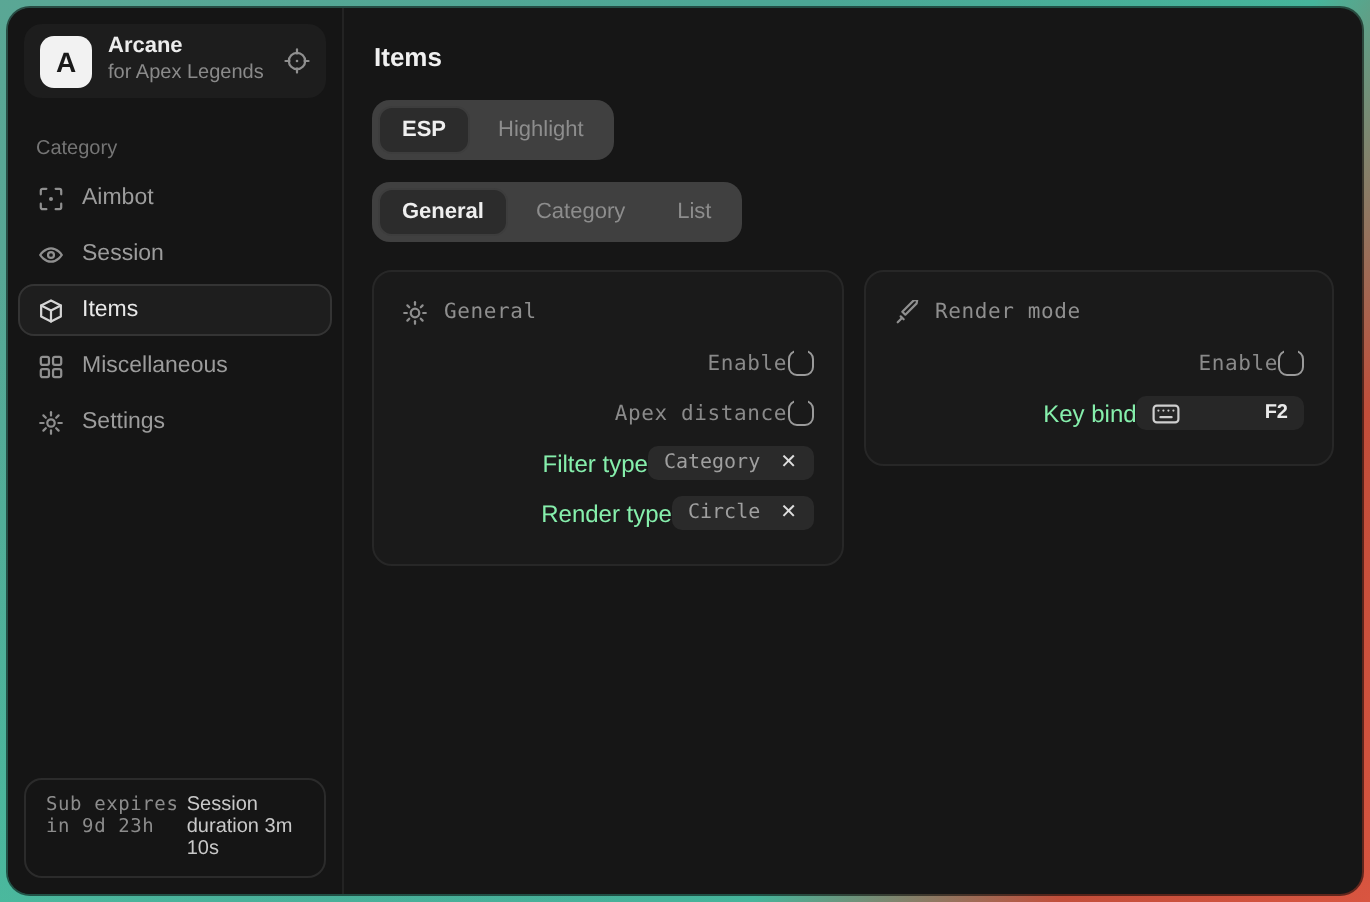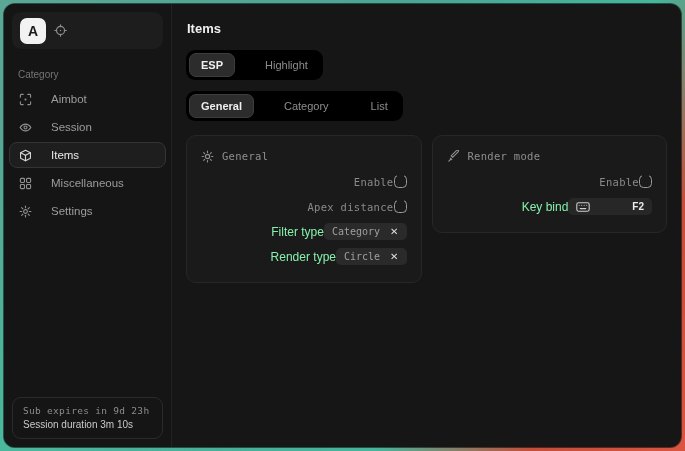--- a/index.html
+++ b/index.html
@@ -42,49 +42,49 @@
   .logo-text{ flex:1; line-height:1.25; }
   .logo-title{ font-size:11px; font-weight:bold; color:#ececec; }
   .logo-subtitle{ font-size:10px; color:#8a8a8a; }
   .logo-target{ color:#8f8f8f; display:flex; }
   .cat-label{
     margin:12px 14px 6px 14px;
     font-size:10px; color:#757575;
   }
   .nav{ display:flex; flex-direction:column; gap:2px; padding:0 5px; }
   .nav-item{
-    display:flex; align-items:center; gap:19px;
+    display:flex; align-items:center; gap:9px;
     height:26px; padding:0 8px;
     border:1px solid transparent; border-radius:8px;
     color:#9c9c9c; cursor:default;
   }
   .nav-item .nav-label{ font-size:11.5px; }
   .nav-item.active{
     background:#1e1e1e; border-color:#343434; color:#e8e8e8;
   }
   .nav-icon{ display:flex; width:14px; justify-content:center; color:#8f8f8f; }
   .nav-item.active .nav-icon{ color:#d5d5d5; }
   .spacer{ flex:1; }
   .sub-box{
     margin:8px; padding:7px 10px 8px 10px;
     border:1px solid #2b2b2b; border-radius:9px;
-    display:flex; flex-direction:column; gap:3px;
+    display:flex; flex-direction:row; gap:3px;
   }
   .sub-line1{
     font-family:"DejaVu Sans Mono", monospace;
     font-size:9.5px; color:#8c8c8c; letter-spacing:.3px;
   }
   .sub-line2{ font-size:10px; color:#c9c9c9; }
   
   .content{ flex:1; padding:15px 14px; display:flex; flex-direction:column; }
   .page-title{ font-size:13px; font-weight:bold; color:#f0f0f0; margin:2px 0 14px 1px; }
   .tab-row{
     display:inline-flex; align-self:flex-start;
-    background:#000000; border-radius:9px; padding:3px;
-    gap:18px; margin-bottom:11px;
+    background:#404040; border-radius:9px; padding:3px;
+    gap:2px; margin-bottom:11px;
   }
   .tab{
     font-size:11px; color:#8d8d8d;
     padding:5px 11px; border-radius:7px;
     border:1px solid transparent; cursor:default;
   }
   .tab.active{
     background:#2c2c2c; border-color:#3d3d3d;
     color:#efefef; font-weight:bold;
   }
@@ -139,20 +139,24 @@
 </style>
 </head>
 <body>
 
 <div class="window">
 
   <aside class="sidebar">
     <div class="logo-card">
       <div class="logo-square">
         <span>A</span>
+      </div>
+      <div class="logo-text">
+        <div class="logo-title">Arcane</div>
+        <div class="logo-subtitle">for Apex Legends</div>
       </div>
       <span class="logo-target">
         <svg width="13" height="13" viewBox="0 0 14 14" fill="none" stroke="currentColor" stroke-width="1.2" stroke-linecap="round">
           <circle cx="7" cy="7" r="4.4"></circle>
           <line x1="7" y1="0.8" x2="7" y2="3"></line>
             <line x1="7" y1="11" x2="7" y2="13.2"></line>
           <line x1="0.8" y1="7" x2="3" y2="7"></line>
             <line x1="11" y1="7" x2="13.2" y2="7"></line>
           <circle cx="7" cy="7" r="0.7" fill="currentColor" stroke="none"></circle>
         </svg>

